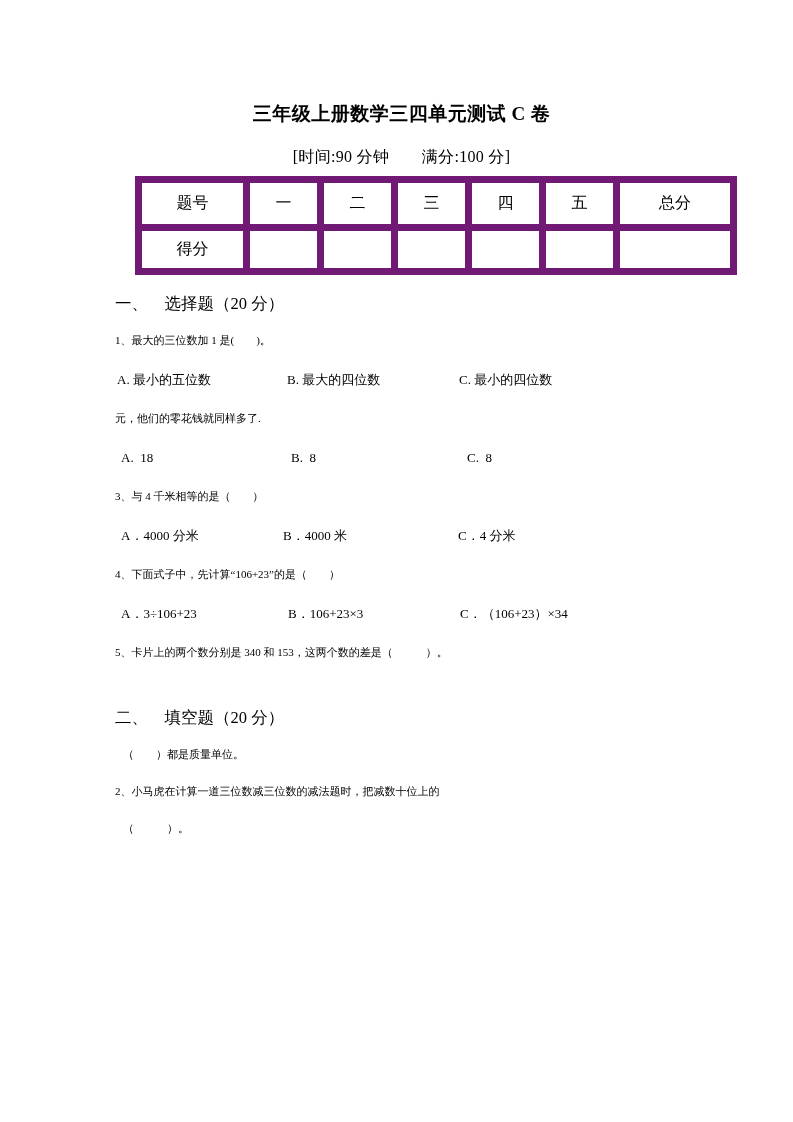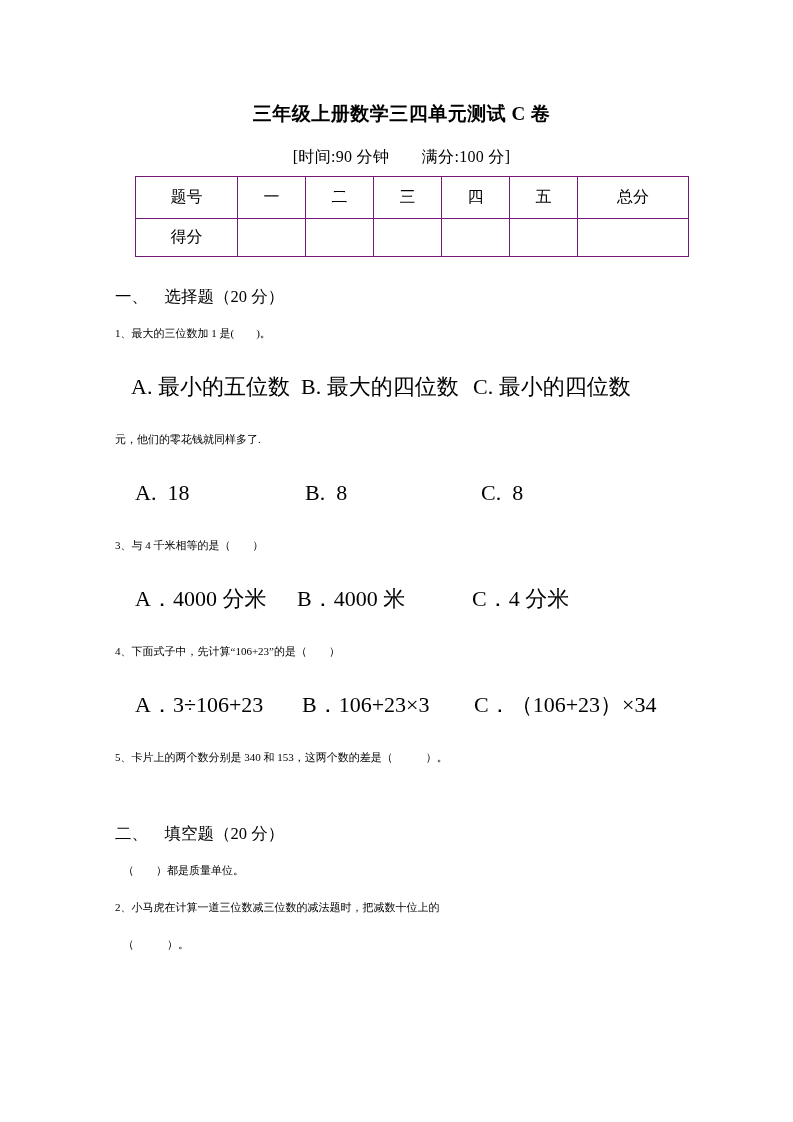--- a/index.html
+++ b/index.html
@@ -48,52 +48,52 @@
   }
 
   
   .score-table {
     border-collapse: collapse;
     width: 551px;
     margin: 4px 0 6px 20px;
     table-layout: fixed;
   }
   .score-table td {
-    border: 1px solid #701a75;
+    border: 7px solid #701a75;
     font-size: 16px;
     text-align: center;
     vertical-align: middle;
     padding: 0;
     height: 37px;
   }
   .score-table tr.row-header td { height: 41px; }
   .score-table td.col-label { width: 101px; }
   .score-table td.col-num   { width: 67px; }
   .score-table td.col-total { width: 110px; }
 
   
   .section-head {
     font-size: 16.5px;
     line-height: 36px;
-    margin: 22px 0 0 0;
+    margin: 11px 0 0 0;
     white-space: pre;
   }
   .q-line {
     font-size: 11px;
     line-height: 37px;
     margin: 0;
     white-space: pre-wrap;
   }
   .q-line.cont {
     text-indent: 0;
   }
   .opt-line {
-    font-size: 22px;
+    font-size: 13px;
     line-height: 37px;
-    margin: 16px;
+    margin: 2px;
     white-space: pre;
   }
   .opt-line span.opt { display: inline-block; }
   .gap-md { height: 18px; }
   .indent1 { padding-left: 4px; }
   .indent2 { padding-left: 8px; }
 </style>
 </head>
 <body>
 

